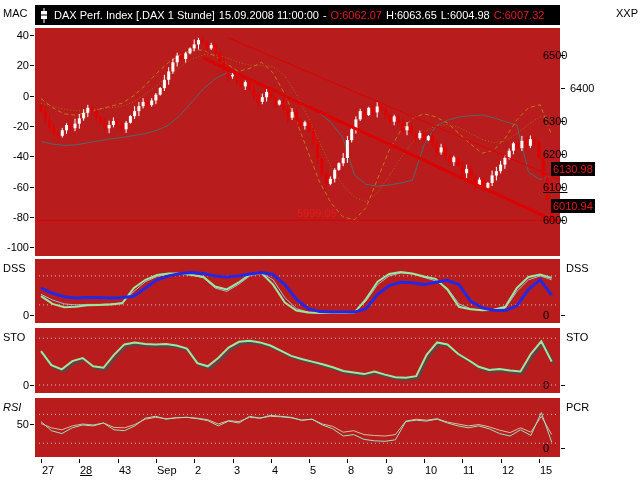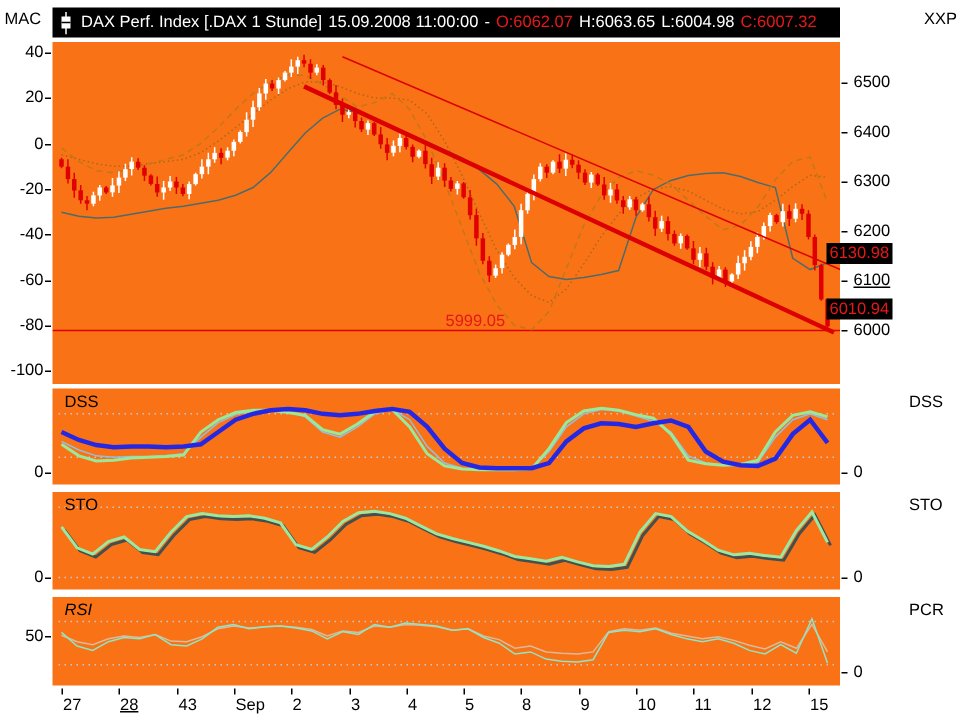--- a/index.html
+++ b/index.html
@@ -6,30 +6,30 @@
   .screen{position:relative;width:640px;height:480px;background:#ffffff;overflow:hidden;
           font-family:"Liberation Sans",sans-serif;font-size:11px;color:#000;}
   .corner{position:absolute;white-space:nowrap;}
   .tl{left:3px;top:7px;}
   .tr{right:2px;top:7px;}
   .titlebar{position:absolute;left:35px;top:5px;width:525px;height:20px;background:#000;color:#fff;
             display:flex;align-items:center;white-space:nowrap;overflow:hidden;box-sizing:border-box;padding-left:5px;}
   .titlebar span{margin-right:4px;}
   .titlebar .red{color:#e81818;}
   .candle-ic{flex:0 0 auto;margin-right:6px;display:block;}
-  .panel{position:absolute;left:35px;width:525px;background:#f97316;}
+  .panel{position:absolute;left:35px;width:525px;background:#b91c1c;}
   #panel-main{top:28px;height:228px;}
   #panel-dss{top:259px;height:64px;}
   #panel-sto{top:328px;height:65px;}
   #panel-rsi{top:398px;height:59px;}
   .ylab{position:absolute;height:11px;line-height:11px;white-space:nowrap;}
   .ylab.left{left:0;width:29px;text-align:right;}
-  .ylab.right{left:569px;text-align:right;}
+  .ylab.right{left:543px;text-align:right;}
   .tickm{position:absolute;width:4px;height:1px;background:#000;}
-  .pname{position:absolute;white-space:nowrap;margin-left:40px;}
+  .pname{position:absolute;white-space:nowrap;}
   .pricetag{position:absolute;left:551px;background:#000;color:#e81818;padding:1px 2px;z-index:6;white-space:nowrap;}
   #tag-upper{top:162px;}
   #tag-last{top:199px;}
   .dlab{position:absolute;white-space:nowrap;}
   .dtick{position:absolute;width:1px;height:4px;background:#000;top:459px;}
   svg{display:block;}
 </style>
 </head>
 <body>
 
@@ -348,21 +348,21 @@
       <div class="tickm" style="left: 30px; top: 156px;"></div>
       <div class="ylab left" style="top: 182px;">-60</div>
       <div class="tickm" style="left: 30px; top: 187px;"></div>
       <div class="ylab left" style="top: 212px;">-80</div>
       <div class="tickm" style="left: 30px; top: 217px;"></div>
       <div class="ylab left" style="top: 242px;">-100</div>
       <div class="tickm" style="left: 30px; top: 247px;"></div>
       <div class="tickm" style="left: 561px; top: 55px;"></div>
       <div class="ylab right" style="top: 50px;">6500</div>
       <div class="tickm" style="left: 561px; top: 88px;"></div>
-      <div class="ylab right" style="top: 83px;">6400</div>
+      <div class="ylab right" style="top: 83px; margin-left: 27px;">6400</div>
       <div class="tickm" style="left: 561px; top: 121px;"></div>
       <div class="ylab right" style="top: 116px;">6300</div>
       <div class="tickm" style="left: 561px; top: 154px;"></div>
       <div class="ylab right" style="top: 149px;">6200</div>
       <div class="tickm" style="left: 561px; top: 187px;"></div>
       <div class="ylab right" style="top: 182px; text-decoration: underline;">6100</div>
       <div class="tickm" style="left: 561px; top: 220px;"></div>
       <div class="ylab right" style="top: 215px;">6000</div>
       <div class="pname" style="left: 3px; top: 262px;">DSS</div>
       <div class="pname" style="left: 566px; top: 262px;">DSS</div>

